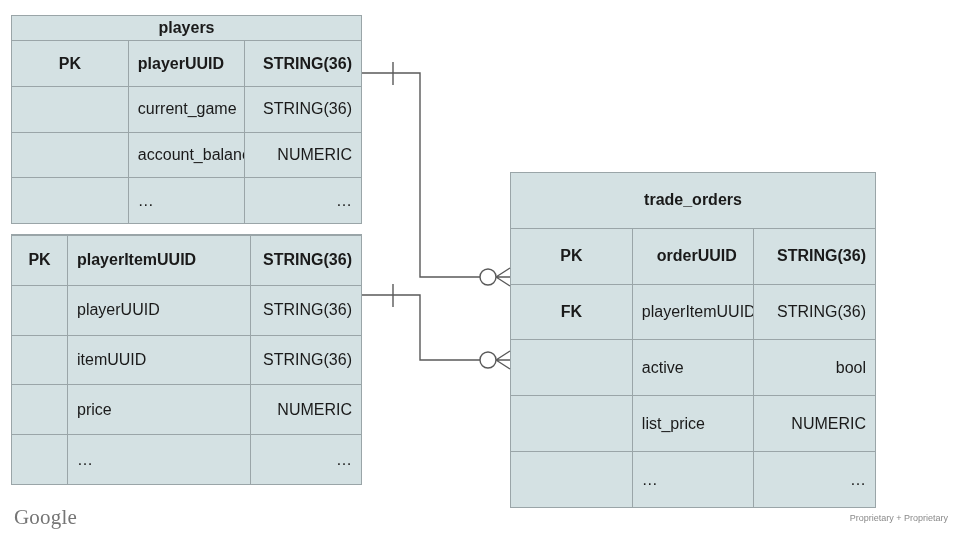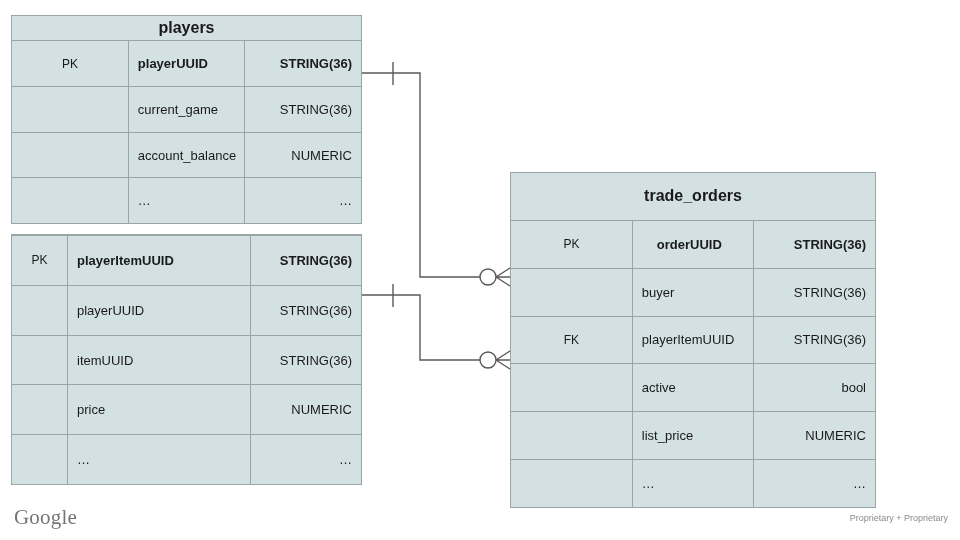--- a/index.html
+++ b/index.html
@@ -27,38 +27,38 @@
   .entity table {
     border-collapse: collapse;
     width: 100%;
     height: 100%;
     table-layout: fixed;
   }
   .entity td {
     border: 1px solid #9aa5a8;
     background: #d4e1e3;
     color: #1a1a1a;
-    font-size: 13px;
+    font-size: 16px;
     padding: 0 9px;
     vertical-align: middle;
     white-space: nowrap;
     overflow: hidden;
   }
   .entity td.title-cell {
     text-align: center;
     font-weight: bold;
     font-size: 16px;
     border-left: none;
     border-right: none;
     border-top: none;
   }
   .entity td.key-cell {
-    font-weight: normal;
+    font-weight: bold;
     text-align: center;
-    font-size: 12px;
+    font-size: 16px;
     padding: 0 4px;
     border-left: none;
   }
   .entity td.pk-name, .entity td.pk-type {
     font-weight: bold;
   }
   .entity td.type-cell {
     border-right: none;
     text-align: right;
   }
@@ -167,25 +167,20 @@
       <tbody>
           <tr>
         <td class="title-cell" colspan="3" style="height:42px;">trade_orders</td>
       </tr>
       <tr>
         <td class="key-cell" style="width:43px; height:42px;">PK</td>
         <td class="pk-name" style="width:185px;padding-left:24px;">orderUUID</td>
         <td class="type-cell pk-type">STRING(36)</td>
       </tr>
       <tr>
-        <td class="key-cell" style="height:42px;"></td>
-        <td>buyer</td>
-        <td class="type-cell">STRING(36)</td>
-      </tr>
-      <tr>
         <td class="key-cell" style="height:42px;">FK</td>
         <td>playerItemUUID</td>
         <td class="type-cell">STRING(36)</td>
       </tr>
       <tr>
         <td class="key-cell" style="height:42px;"></td>
         <td>active</td>
         <td class="type-cell">bool</td>
       </tr>
       <tr>

